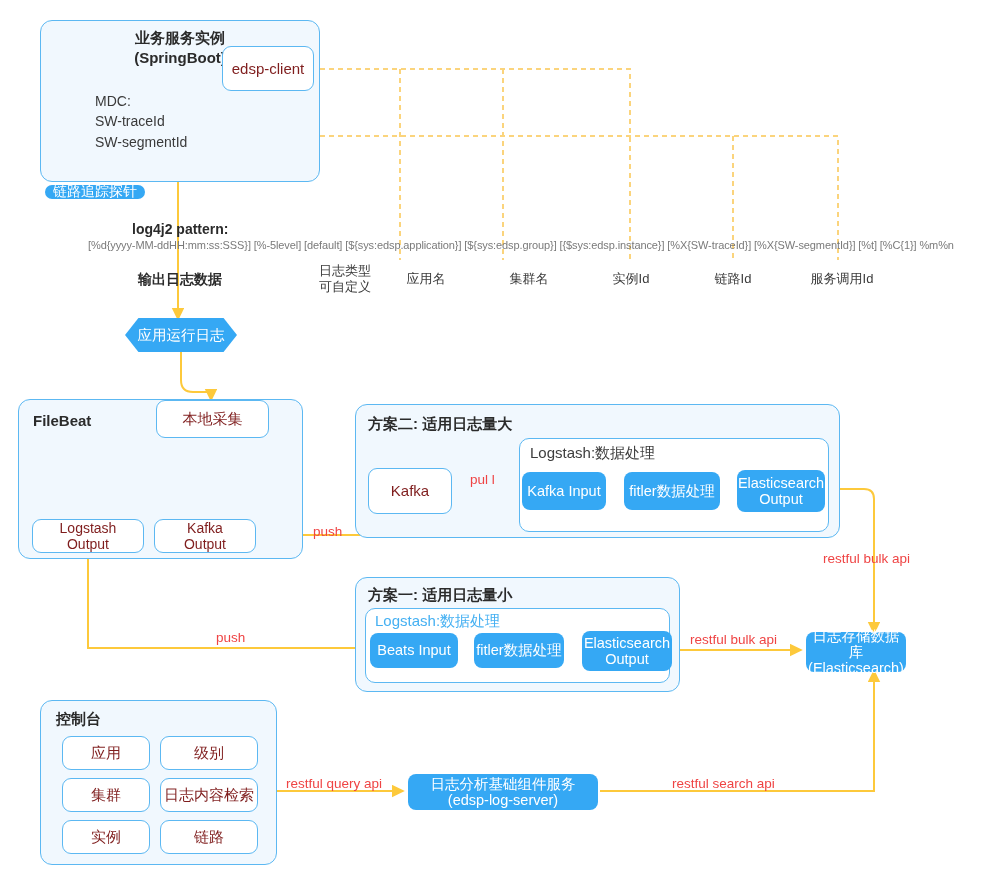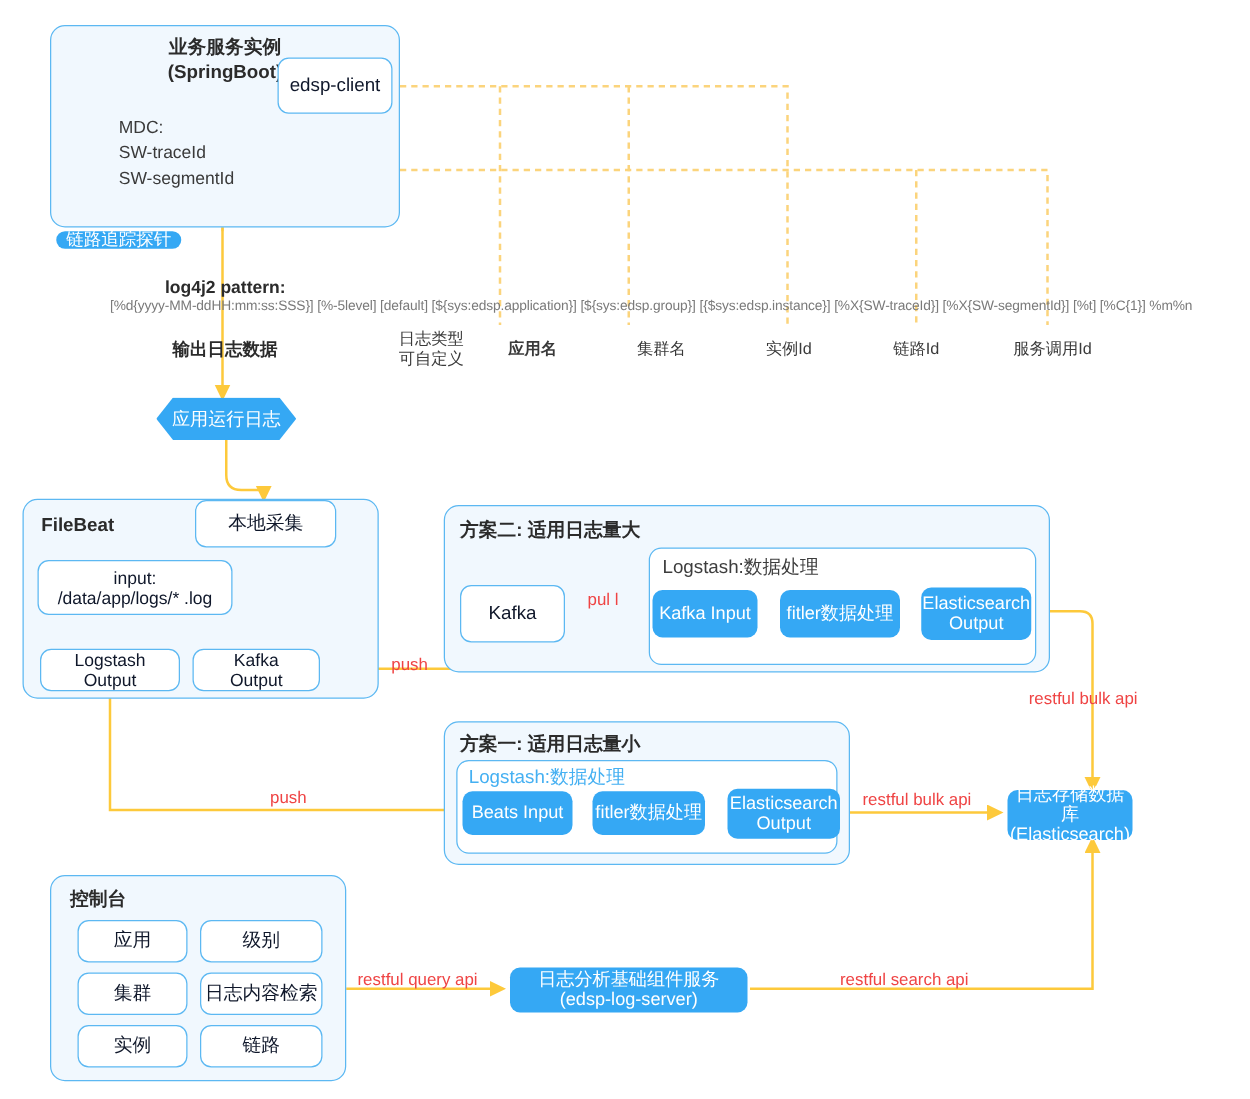--- a/index.html
+++ b/index.html
@@ -36,21 +36,21 @@
     position:absolute;
     box-sizing:border-box;
     background:#ffffff;
     border:1.6px solid #5cb8f2;
     border-radius:9px;
     display:flex;
     align-items:center;
     justify-content:center;
     text-align:center;
     font-size:15px;
-    color:#0f172a;
+    color:#7f1d1d;
     line-height:1.15;
     white-space:pre-line;
   }
   .bbox{
     position:absolute;
     box-sizing:border-box;
     background:#35a8f4;
     border-radius:8px;
     display:flex;
     align-items:center;
@@ -210,33 +210,31 @@
 
   <div class="badge" style="left:45px;top:185px;width:100px;height:14px;">链路追踪探针</div>
 
   <div class="lbl-bold" style="left:132px;top:221px;text-align:left;">log4j2 pattern:</div>
   <div class="pattern" style="left:88px;top:239px;">[%d{yyyy-MM-ddHH:mm:ss:SSS}] [%-5level] [default] [${sys:edsp.application}] [${sys:edsp.group}] [{$sys:edsp.instance}] [%X{SW-traceId}] [%X{SW-segmentId}] [%t] [%C{1}] %m%n</div>
 
   <div class="lbl-bold" style="left:132px;top:271px;width:96px;">输出日志数据</div>
 
   <div class="lbl-cn" style="left:310px;top:263px;width:70px;">日志类型
 可自定义</div>
-  <div class="lbl-cn" style="left:400px;top:271px;width:52px;font-weight:bold;">应用名</div>
+  <div class="lbl-cn" style="left:400px;top:271px;width:52px;">应用名</div>
   <div class="lbl-cn" style="left:503px;top:271px;width:52px;">集群名</div>
   <div class="lbl-cn" style="left:604px;top:271px;width:54px;">实例Id</div>
   <div class="lbl-cn" style="left:706px;top:271px;width:54px;">链路Id</div>
   <div class="lbl-cn" style="left:806px;top:271px;width:72px;">服务调用Id</div>
 
   <div class="hex" style="left:125px;top:318px;width:112px;height:34px;">应用运行日志</div>
 
   <div class="panel" style="left:18px;top:399px;width:285px;height:160px;"></div>
   <div class="ttl" style="left:33px;top:412px;">FileBeat</div>
   <div class="wbox" style="left:156px;top:400px;width:113px;height:38px;">本地采集</div>
-  <div class="wbox" style="left:30px;top:448px;width:156px;height:44px;font-size:14px;">input:
-/data/app/logs/* .log</div>
   <div class="wbox" style="left:32px;top:519px;width:112px;height:34px;font-size:14px;">Logstash
 Output</div>
   <div class="wbox" style="left:154px;top:519px;width:102px;height:34px;font-size:14px;">Kafka
 Output</div>
 
   <div class="panel" style="left:355px;top:404px;width:485px;height:134px;"></div>
   <div class="ttl" style="left:368px;top:415px;">方案二: 适用日志量大</div>
   <div class="wbox" style="left:368px;top:468px;width:84px;height:46px;">Kafka</div>
   <div class="flowlbl" style="left:470px;top:472px;">pul l</div>
   <div class="panel-inner" style="left:519px;top:438px;width:310px;height:94px;"></div>

